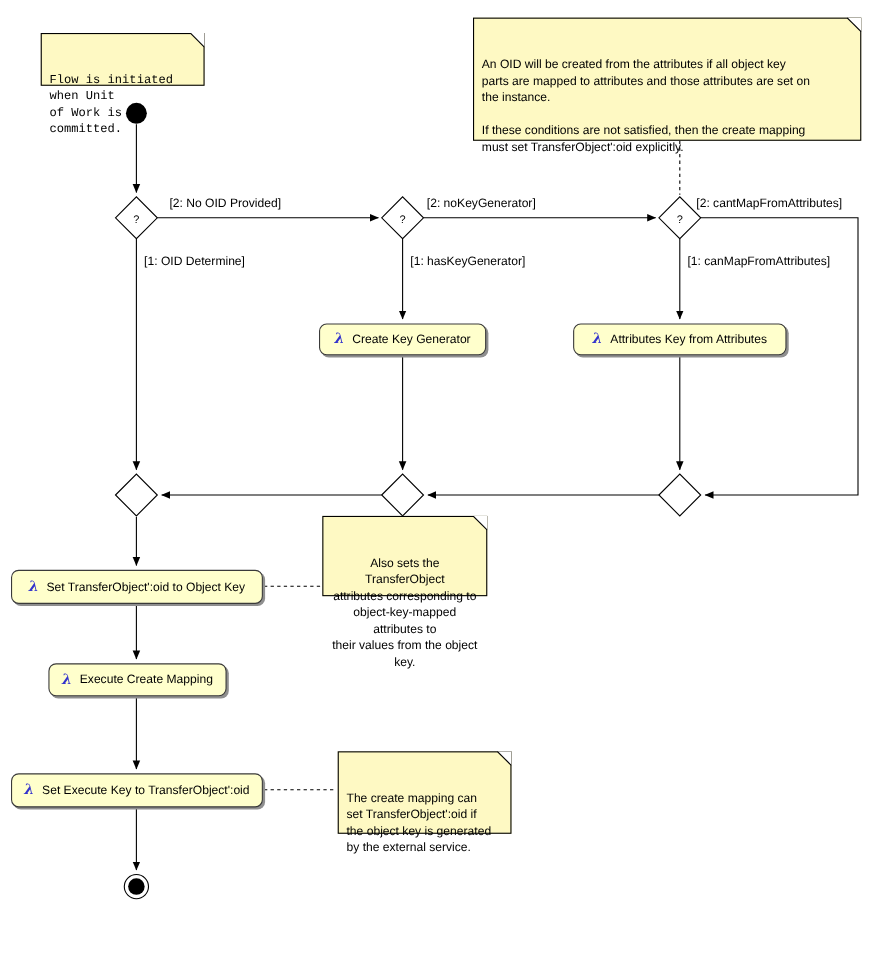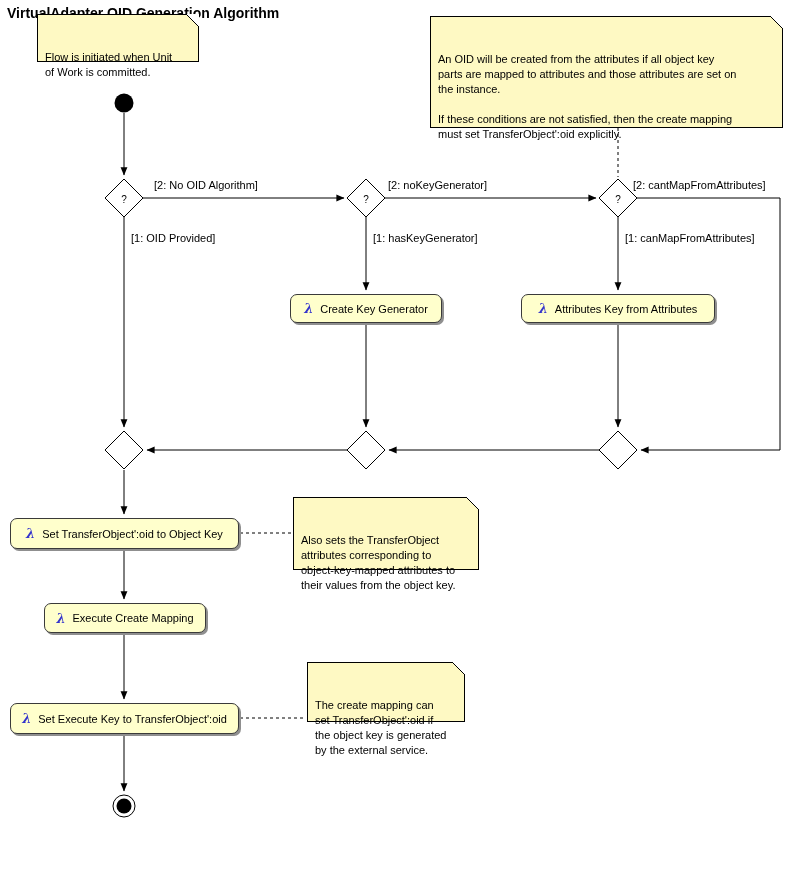--- a/index.html
+++ b/index.html
@@ -80,23 +80,22 @@
     <polygon points="599,198 618,179 637,198 618,217" fill="#fff" stroke="#000" stroke-width="1"></polygon>
     <text class="qmark" x="124" y="203" text-anchor="middle">?</text>
     <text class="qmark" x="366" y="203" text-anchor="middle">?</text>
     <text class="qmark" x="618" y="203" text-anchor="middle">?</text>
 
     <polygon points="105,450 124,431 143,450 124,469" fill="#fff" stroke="#000" stroke-width="1"></polygon>
     <polygon points="347,450 366,431 385,450 366,469" fill="#fff" stroke="#000" stroke-width="1"></polygon>
     <polygon points="599,450 618,431 637,450 618,469" fill="#fff" stroke="#000" stroke-width="1"></polygon>
   </svg>
 
-  <div class="title">VirtualAdapter OID Generation Algorithm</div>
 
-  <div class="note" style="left:37px;top:14px;width:162px;height:48px;">
+  <div class="note" style="left:37px;top:30px;width:149px;height:48px;font-family:Liberation Mono, monospace;">
     <svg class="fold" viewBox="0 0 13 13">
       <polygon points="0,0 13,0 13,13" fill="#ffffff"></polygon>
       <path d="M0,0 L13,13" stroke="#000" stroke-width="1" fill="none"></path>
     </svg>
     <span>Flow is initiated when Unit
 of Work is committed.</span>
   </div>
 
   <div class="note" style="left:430px;top:16px;width:353px;height:112px;">
     <svg class="fold" viewBox="0 0 13 13">
@@ -104,32 +103,32 @@
       <path d="M0,0 L13,13" stroke="#000" stroke-width="1" fill="none"></path>
     </svg>
     <span>An OID will be created from the attributes if all object key
 parts are mapped to attributes and those attributes are set on
 the instance.
 
 If these conditions are not satisfied, then the create mapping
 must set TransferObject':oid explicitly.</span>
   </div>
 
-  <div class="note" style="left:293px;top:497px;width:186px;height:73px;">
+  <div class="note" style="left:293px;top:469px;width:150px;height:73px;text-align:center;">
     <svg class="fold" viewBox="0 0 13 13">
       <polygon points="0,0 13,0 13,13" fill="#ffffff"></polygon>
       <path d="M0,0 L13,13" stroke="#000" stroke-width="1" fill="none"></path>
     </svg>
     <span>Also sets the TransferObject
 attributes corresponding to
 object-key-mapped attributes to
 their values from the object key.</span>
   </div>
 
-  <div class="note" style="left:307px;top:662px;width:158px;height:60px;">
+  <div class="note" style="left:307px;top:683px;width:158px;height:75px;">
     <svg class="fold" viewBox="0 0 13 13">
       <polygon points="0,0 13,0 13,13" fill="#ffffff"></polygon>
       <path d="M0,0 L13,13" stroke="#000" stroke-width="1" fill="none"></path>
     </svg>
     <span>The create mapping can
 set TransferObject':oid if
 the object key is generated
 by the external service.</span>
   </div>
 
@@ -151,20 +150,20 @@
   <div class="activity" style="left:44px;top:603px;width:162px;height:30px;">
     <span class="lambda">λ</span>
     <span>Execute Create Mapping</span>
   </div>
 
   <div class="activity" style="left:10px;top:703px;width:229px;height:31px;">
     <span class="lambda">λ</span>
     <span>Set Execute Key to TransferObject':oid</span>
   </div>
 
-  <div class="edge-label" style="left:154px;top:179px;">[2: No OID Algorithm]</div>
-  <div class="edge-label" style="left:131px;top:232px;">[1: OID Provided]</div>
+  <div class="edge-label" style="left:154px;top:179px;">[2: No OID Provided]</div>
+  <div class="edge-label" style="left:131px;top:232px;">[1: OID Determine]</div>
   <div class="edge-label" style="left:388px;top:179px;">[2: noKeyGenerator]</div>
   <div class="edge-label" style="left:373px;top:232px;">[1: hasKeyGenerator]</div>
   <div class="edge-label" style="left:633px;top:179px;">[2: cantMapFromAttributes]</div>
   <div class="edge-label" style="left:625px;top:232px;">[1: canMapFromAttributes]</div>
 
 </div>
 
 </body></html>

